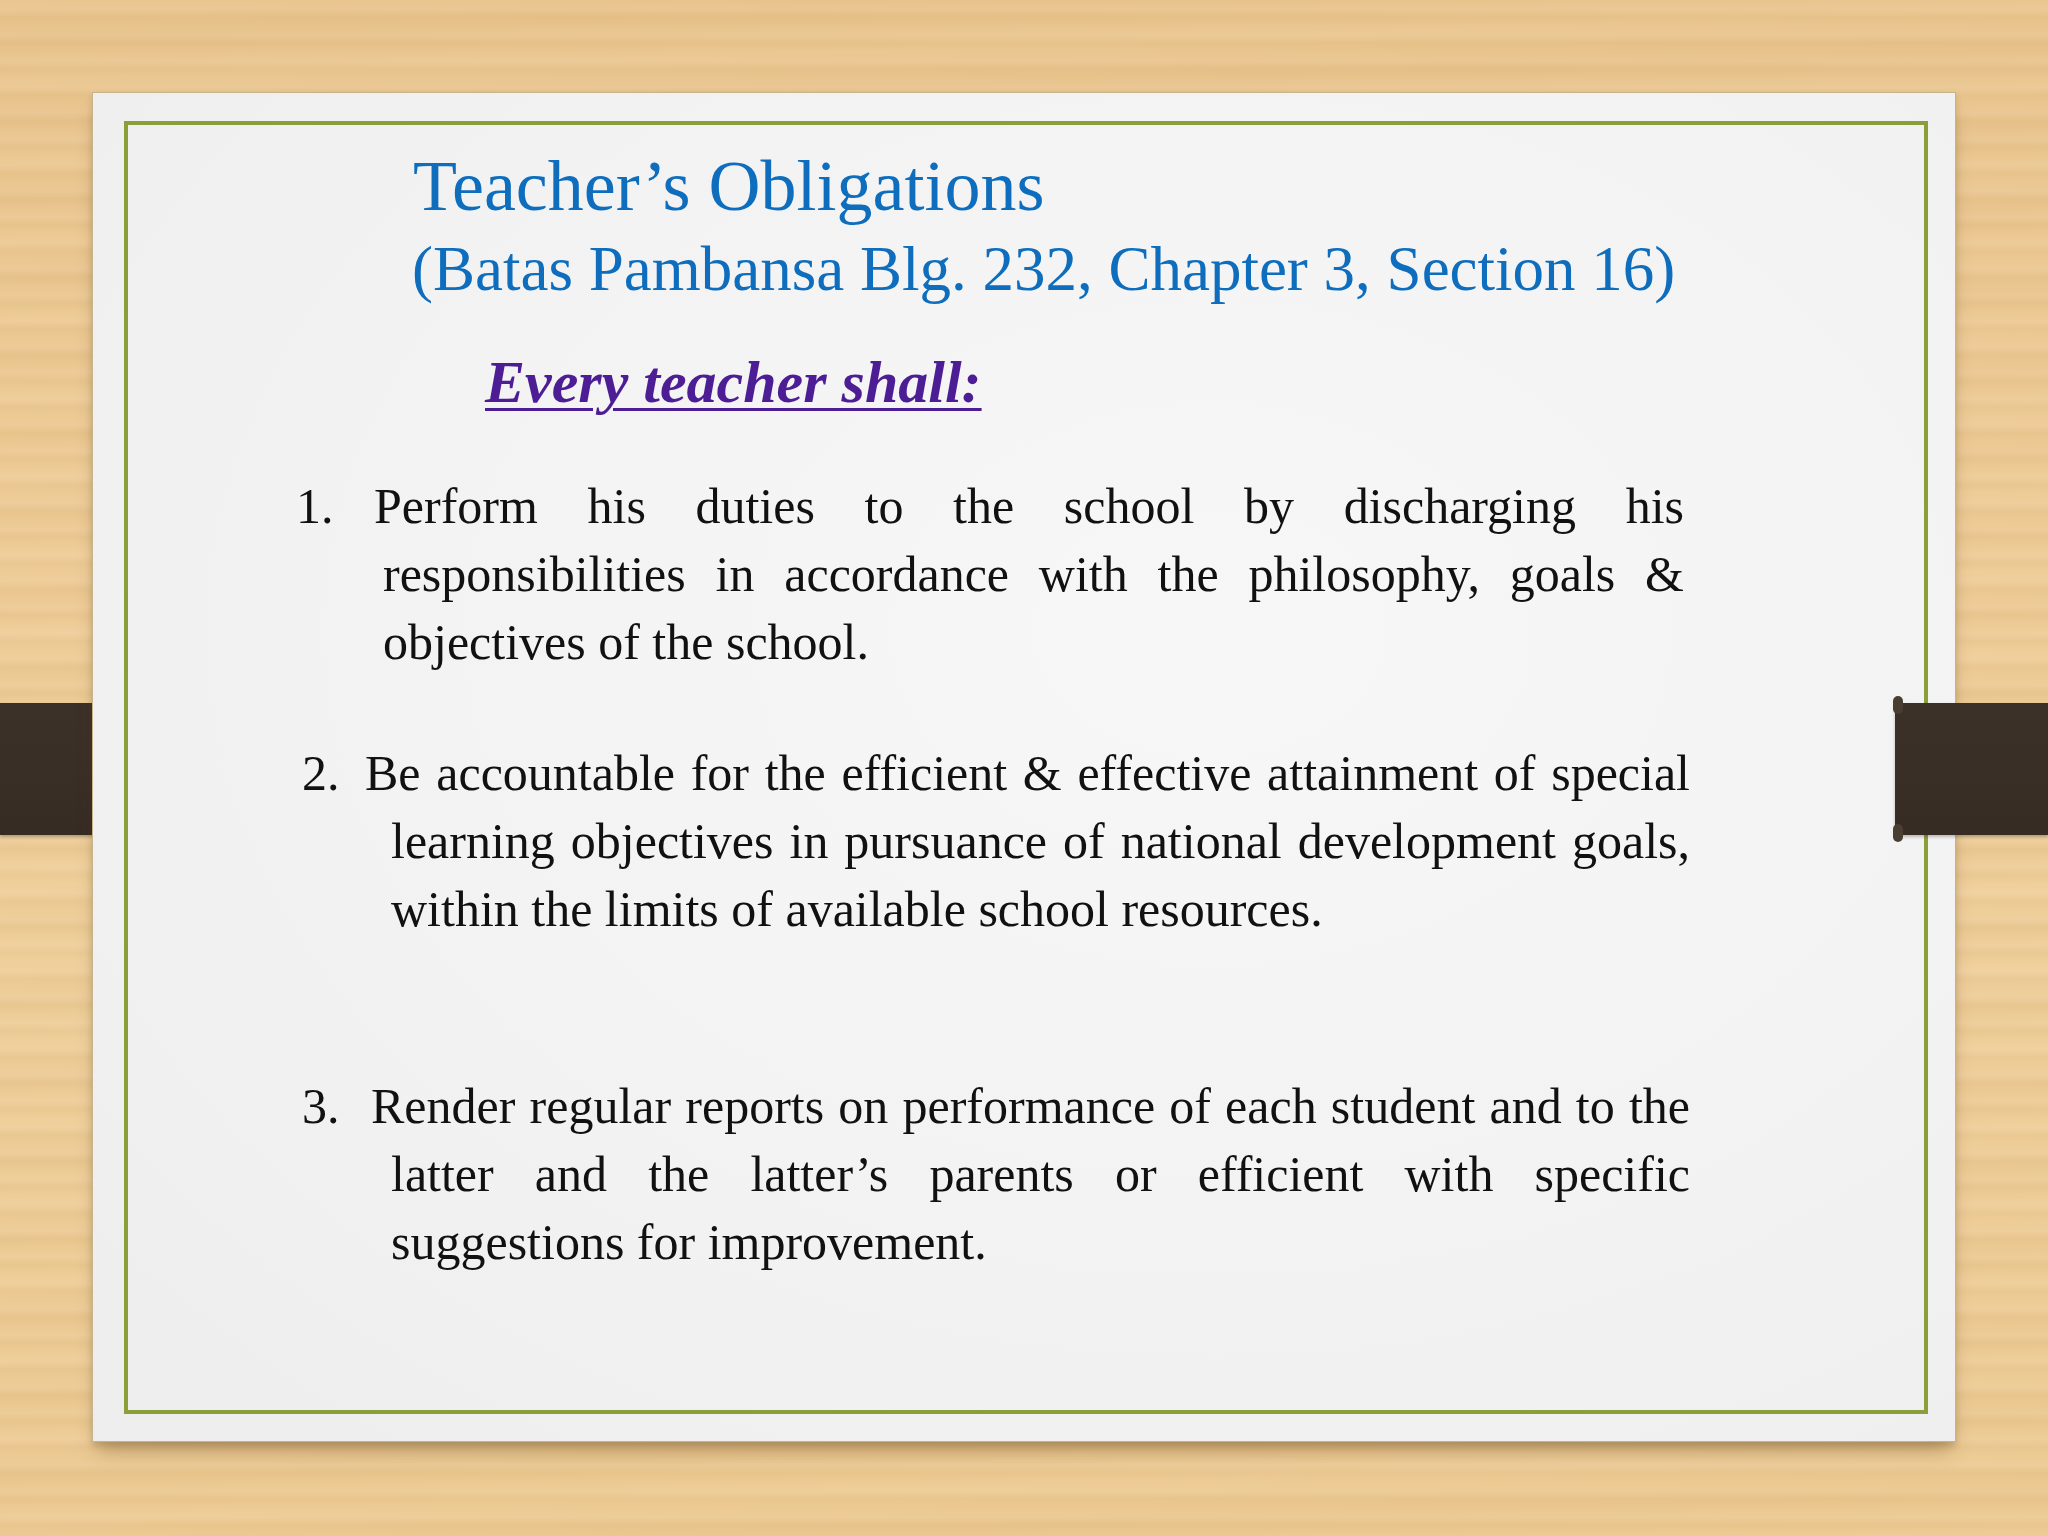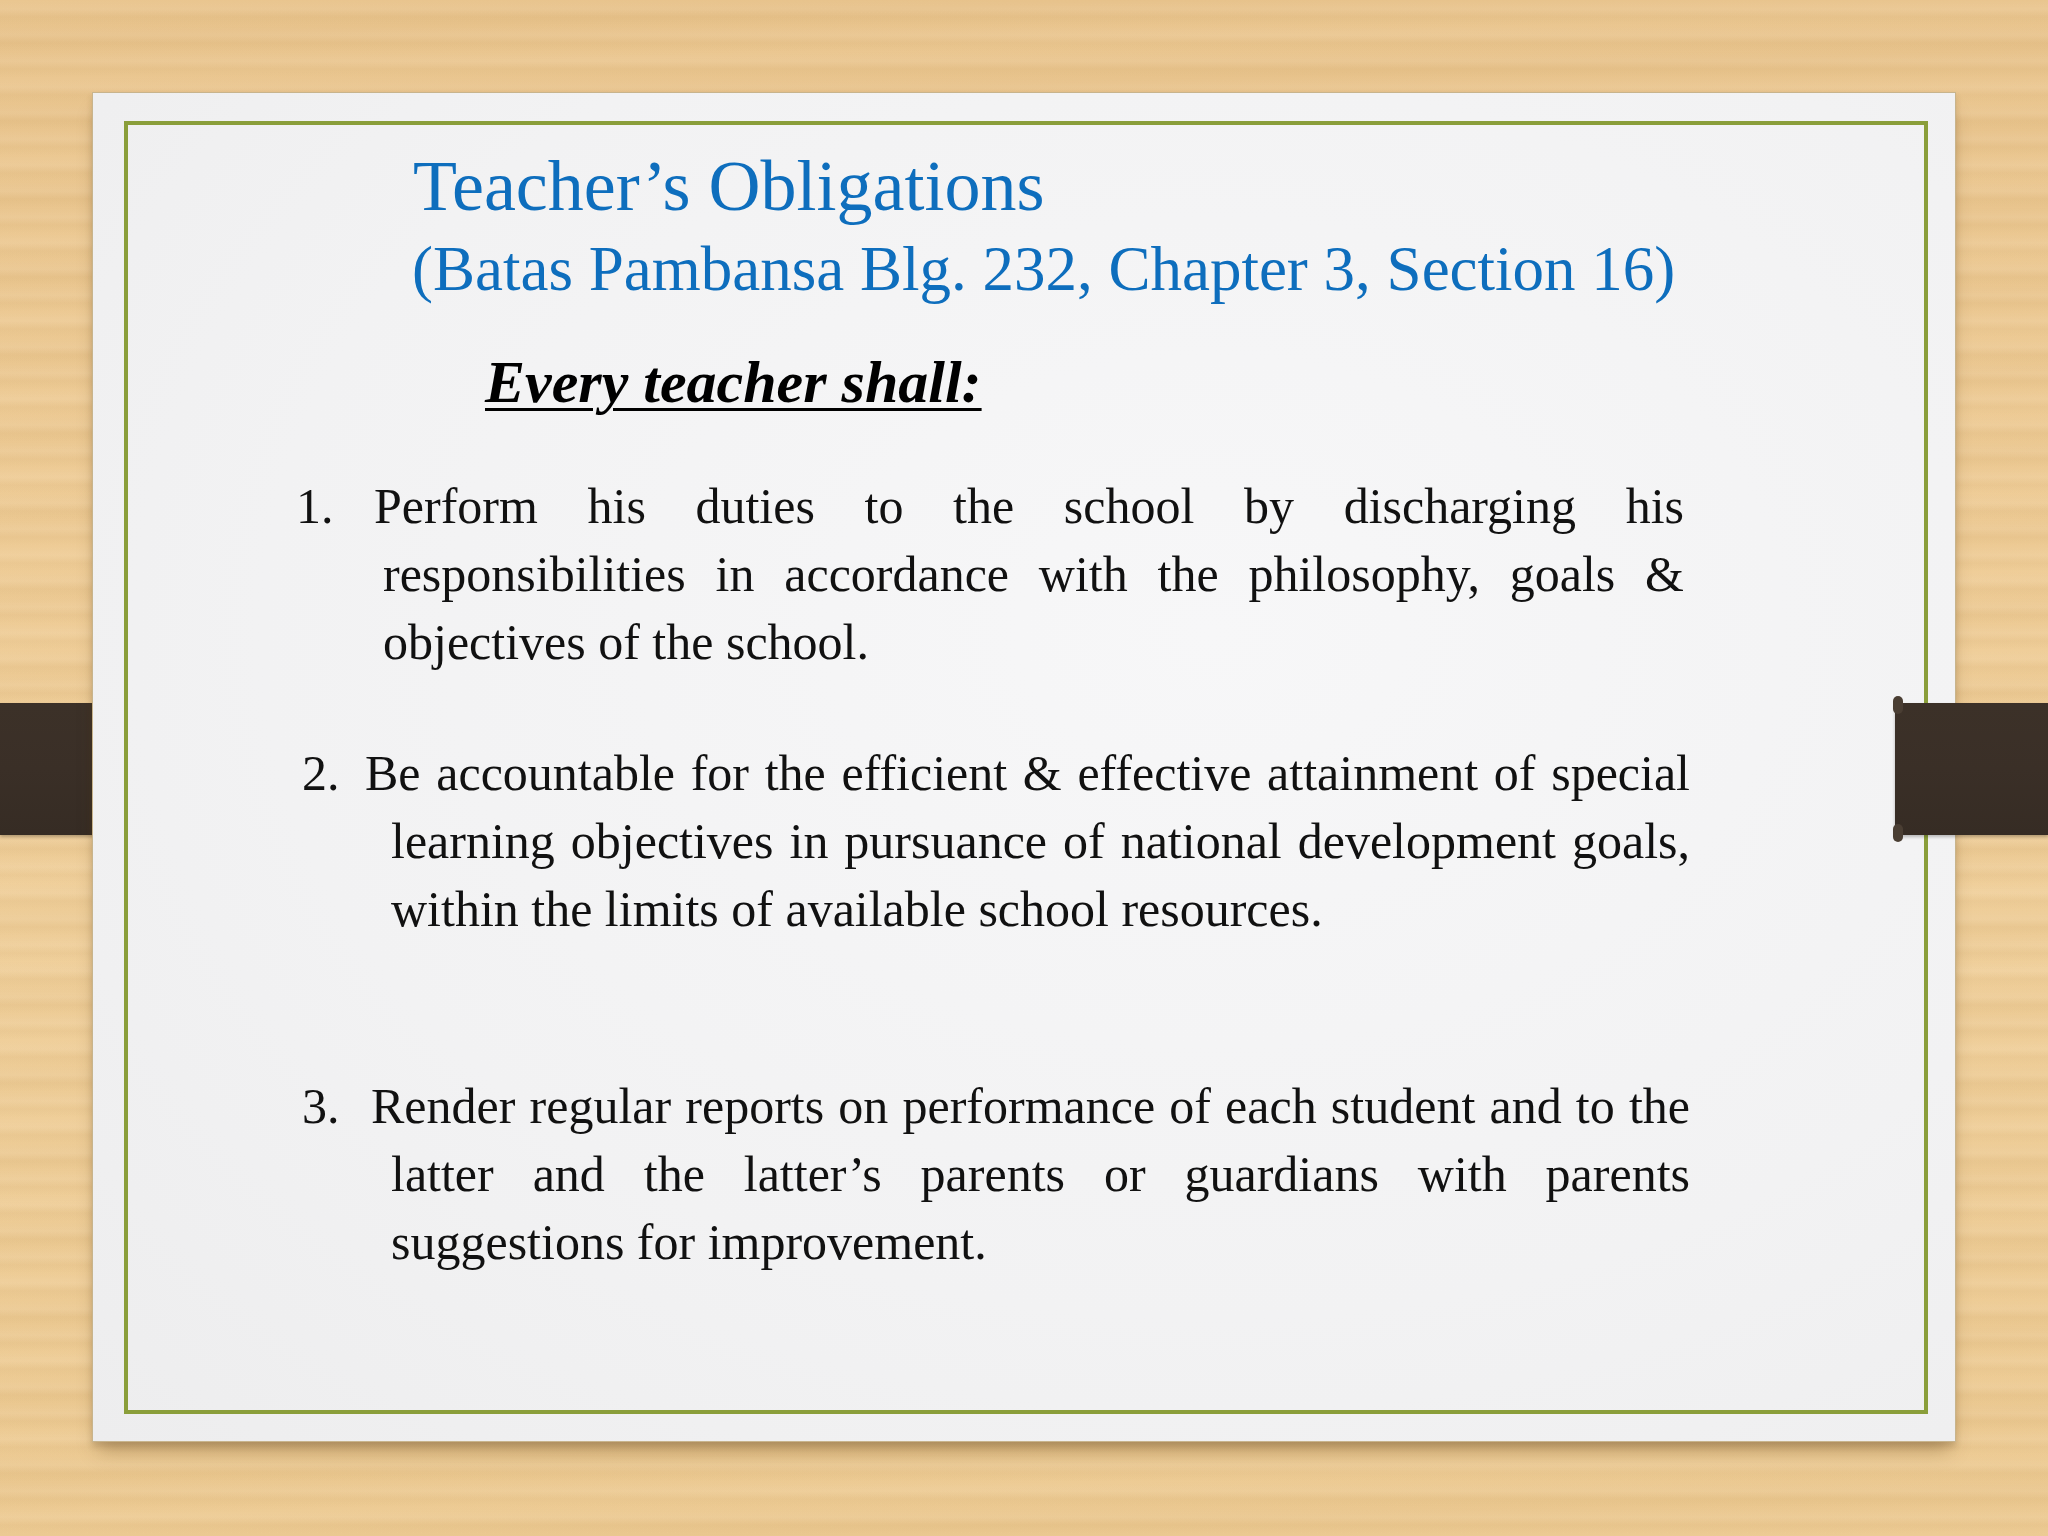--- a/index.html
+++ b/index.html
@@ -90,21 +90,21 @@
       white-space: nowrap;
     }
     .lead {
       position: absolute;
       left: 485px;
       top: 352px;
       margin: 0;
       font-size: 60px;
       font-weight: bold;
       font-style: italic;
-      color: #000000;
+      color: #4c1d95;
       text-decoration: underline;
       text-decoration-thickness: 3px;
       text-underline-offset: 6px;
       line-height: 1;
       white-space: nowrap;
     }
     .item {
       position: absolute;
       color: #111111;
       font-size: 50px;
@@ -157,14 +157,14 @@
   <span class="txt">Perform his duties to the school by discharging his responsibilities in accordance with the philosophy, goals &amp; objectives of the school.</span>
 </div>
 
 <div class="item item-2">
   <span class="num">2.</span>
   <span class="txt">Be accountable for the efficient &amp; effective attainment of special learning objectives in pursuance of national development goals, within the limits of available school resources.</span>
 </div>
 
 <div class="item item-3">
   <span class="num">3.</span>
-  <span class="txt">Render regular reports on performance of each student and to the latter and the latter’s parents or guardians with parents suggestions for improvement.</span>
+  <span class="txt">Render regular reports on performance of each student and to the latter and the latter’s parents or efficient with specific suggestions for improvement.</span>
 </div>
 
 </body></html>

